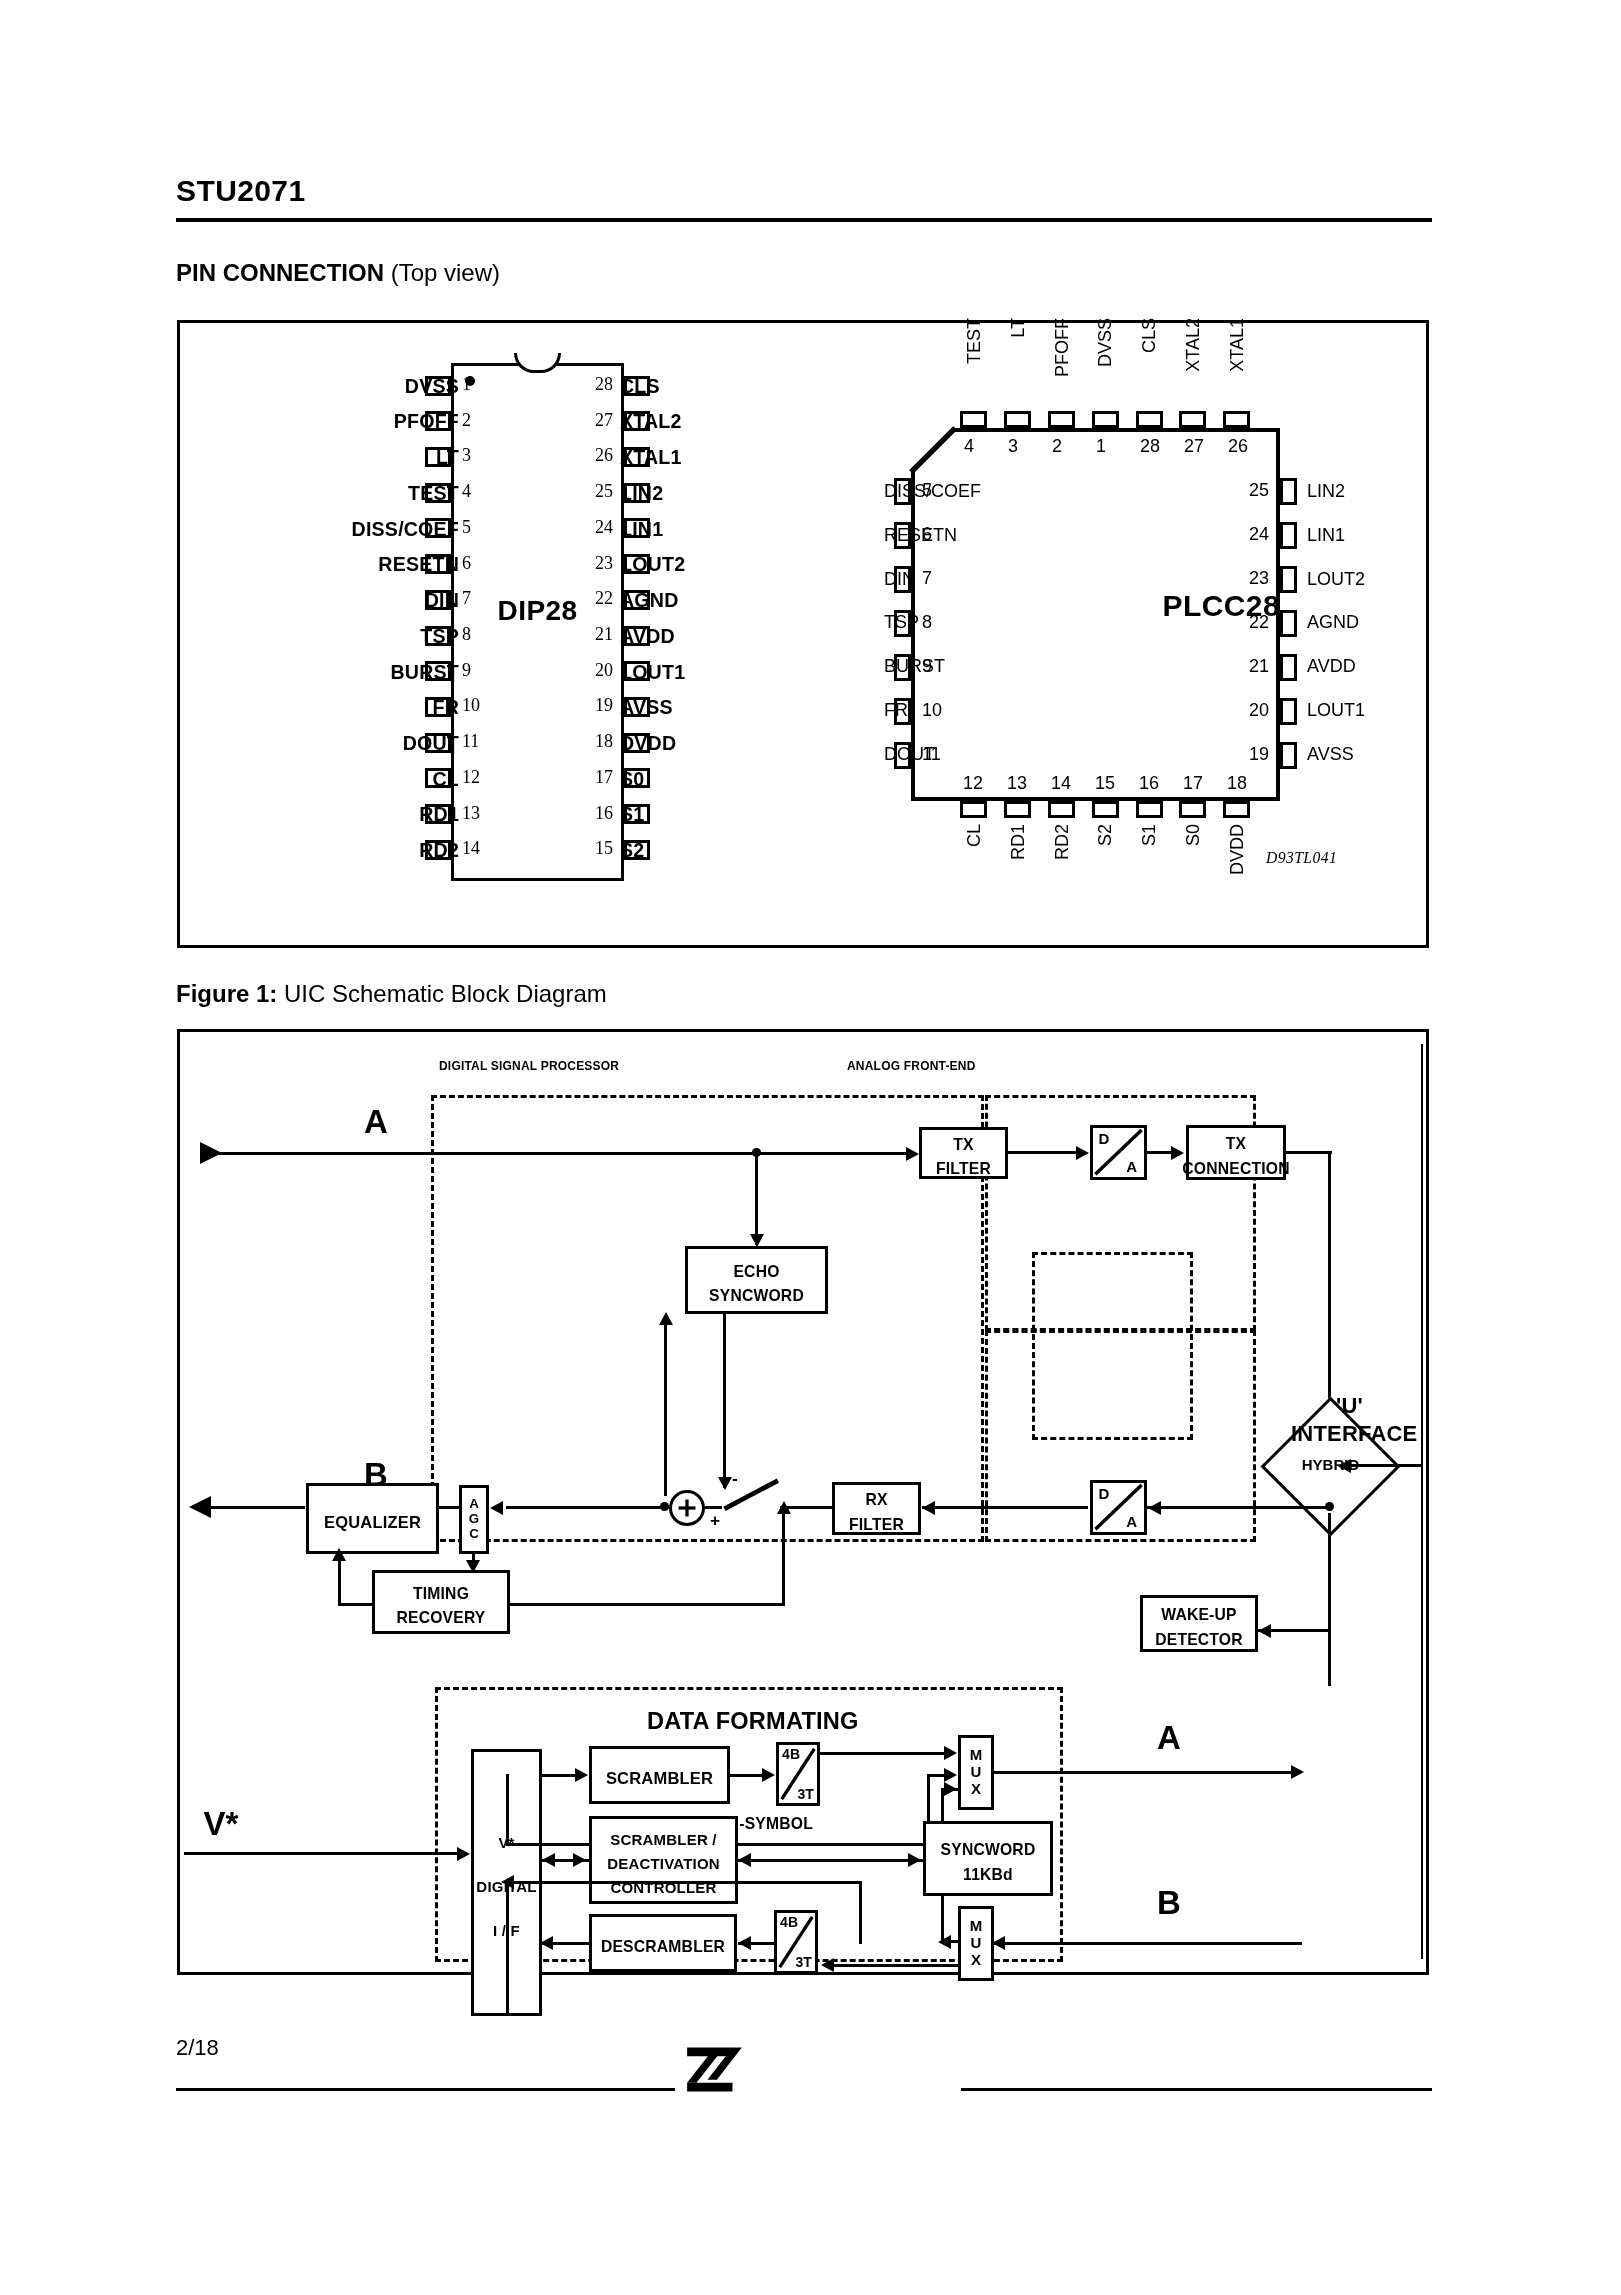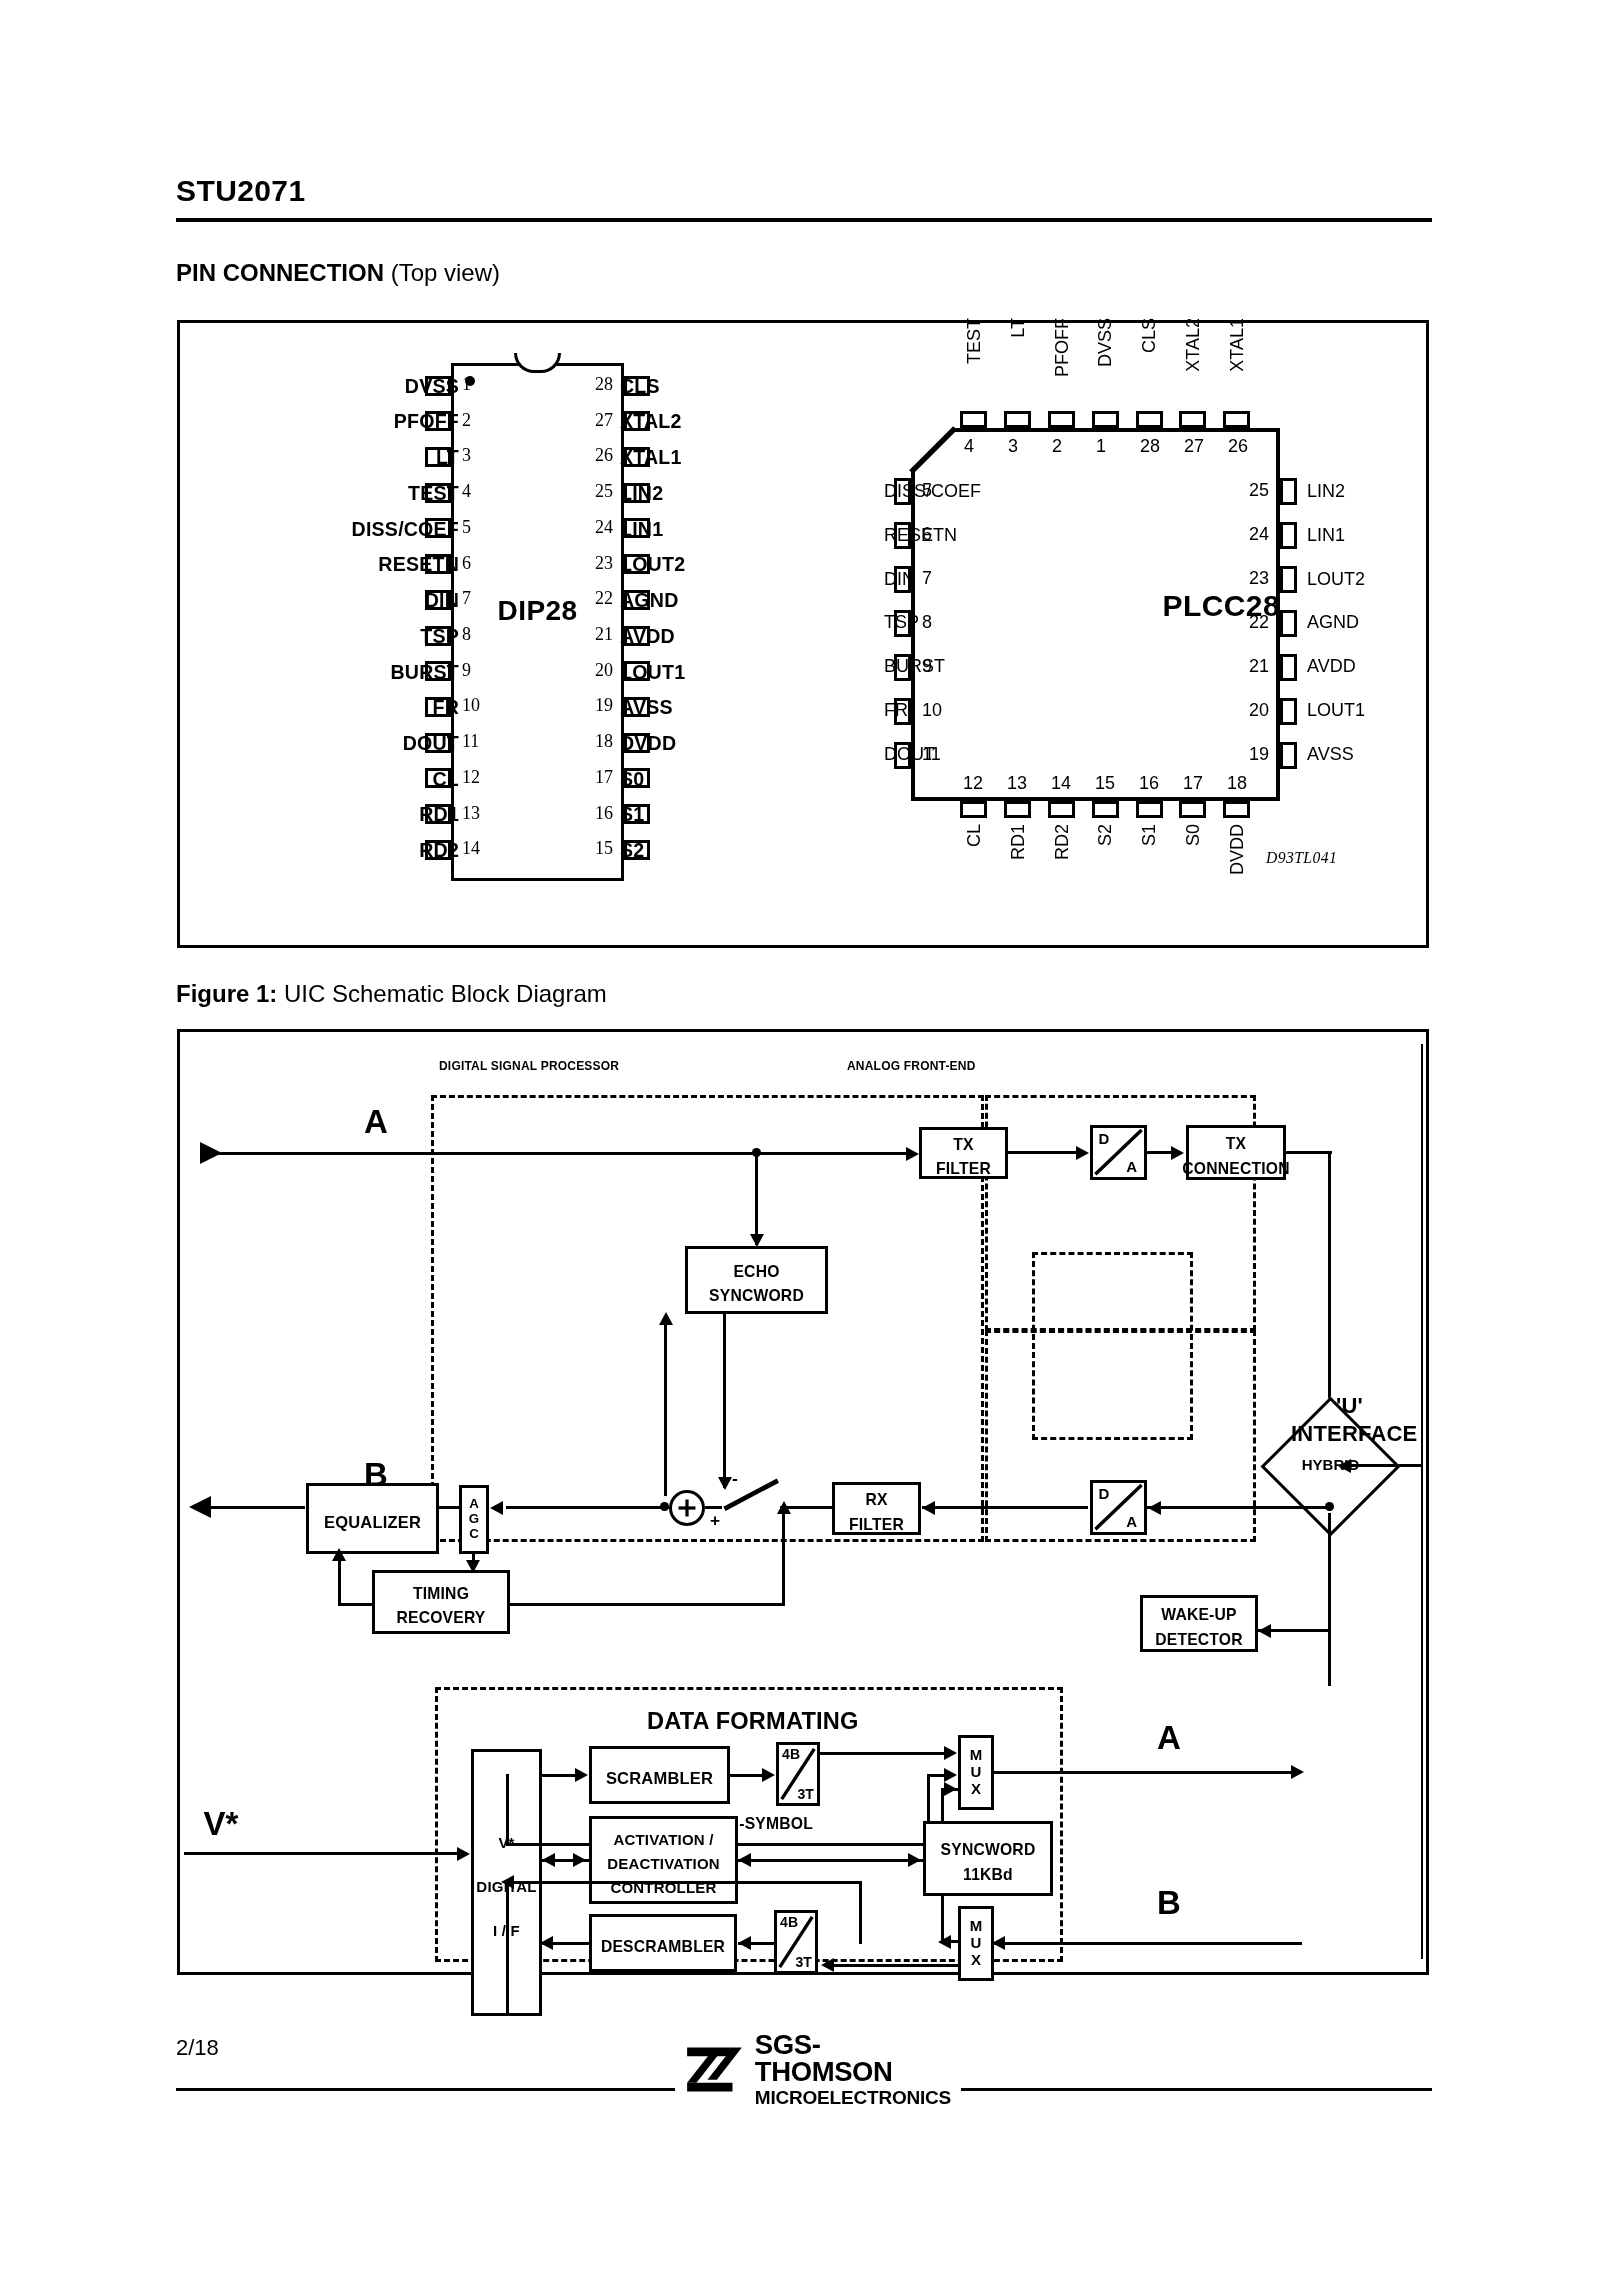--- a/index.html
+++ b/index.html
@@ -519,21 +519,21 @@
       <span>M</span>
       <span>U</span>
       <span>X</span>
     </div>
 
     <div class="ln lnh" style="left:818px;top:743px;width:306px;"></div>
     <div class="ah r" style="left:1115px;top:737px;"></div>
     <div class="tag" style="left:981px;top:691px;">A</div>
 
     <div class="blk" style="left:413px;top:788px;width:149px;height:88px;font-size:15px;">
-      <span>ACTIVATION /</span>
+      <span>SCRAMBLER /</span>
       <span>DEACTIVATION</span>
       <span>CONTROLLER</span>
     </div>
     <div class="ln lnh" style="left:366px;top:831px;width:47px;"></div>
     <div class="ah l" style="left:366px;top:825px;"></div>
     <div class="ah r" style="left:397px;top:825px;"></div>
 
     <div class="blk" style="left:747px;top:793px;width:130px;height:75px;font-size:15.7px;">
       <span>SYNCWORD</span>
       <span>11KBd</span>
@@ -587,20 +587,16 @@
 
   <div id="page-num">2/18</div>
   <div id="footer-rule"></div>
   <div id="logo">
     <svg id="logo-mark" viewBox="0 0 78 62">
       <polygon points="4,14 4,3 62,3 62,14" fill="#000"></polygon>
       <polygon points="62,3 74,3 42,44 30,44" fill="#000"></polygon>
       <polygon points="4,48 4,59 62,59 62,48" fill="#000"></polygon>
       <polygon points="4,48 16,48 48,7 36,7" fill="#000"></polygon>
     </svg>
-    <div id="logo-text">
-      <div id="logo-name">SGS-THOMSON</div>
-      <div id="logo-sub">MICROELECTRONICS</div>
-    </div>
   </div>
 
 </div>
 
 
 </body></html>

